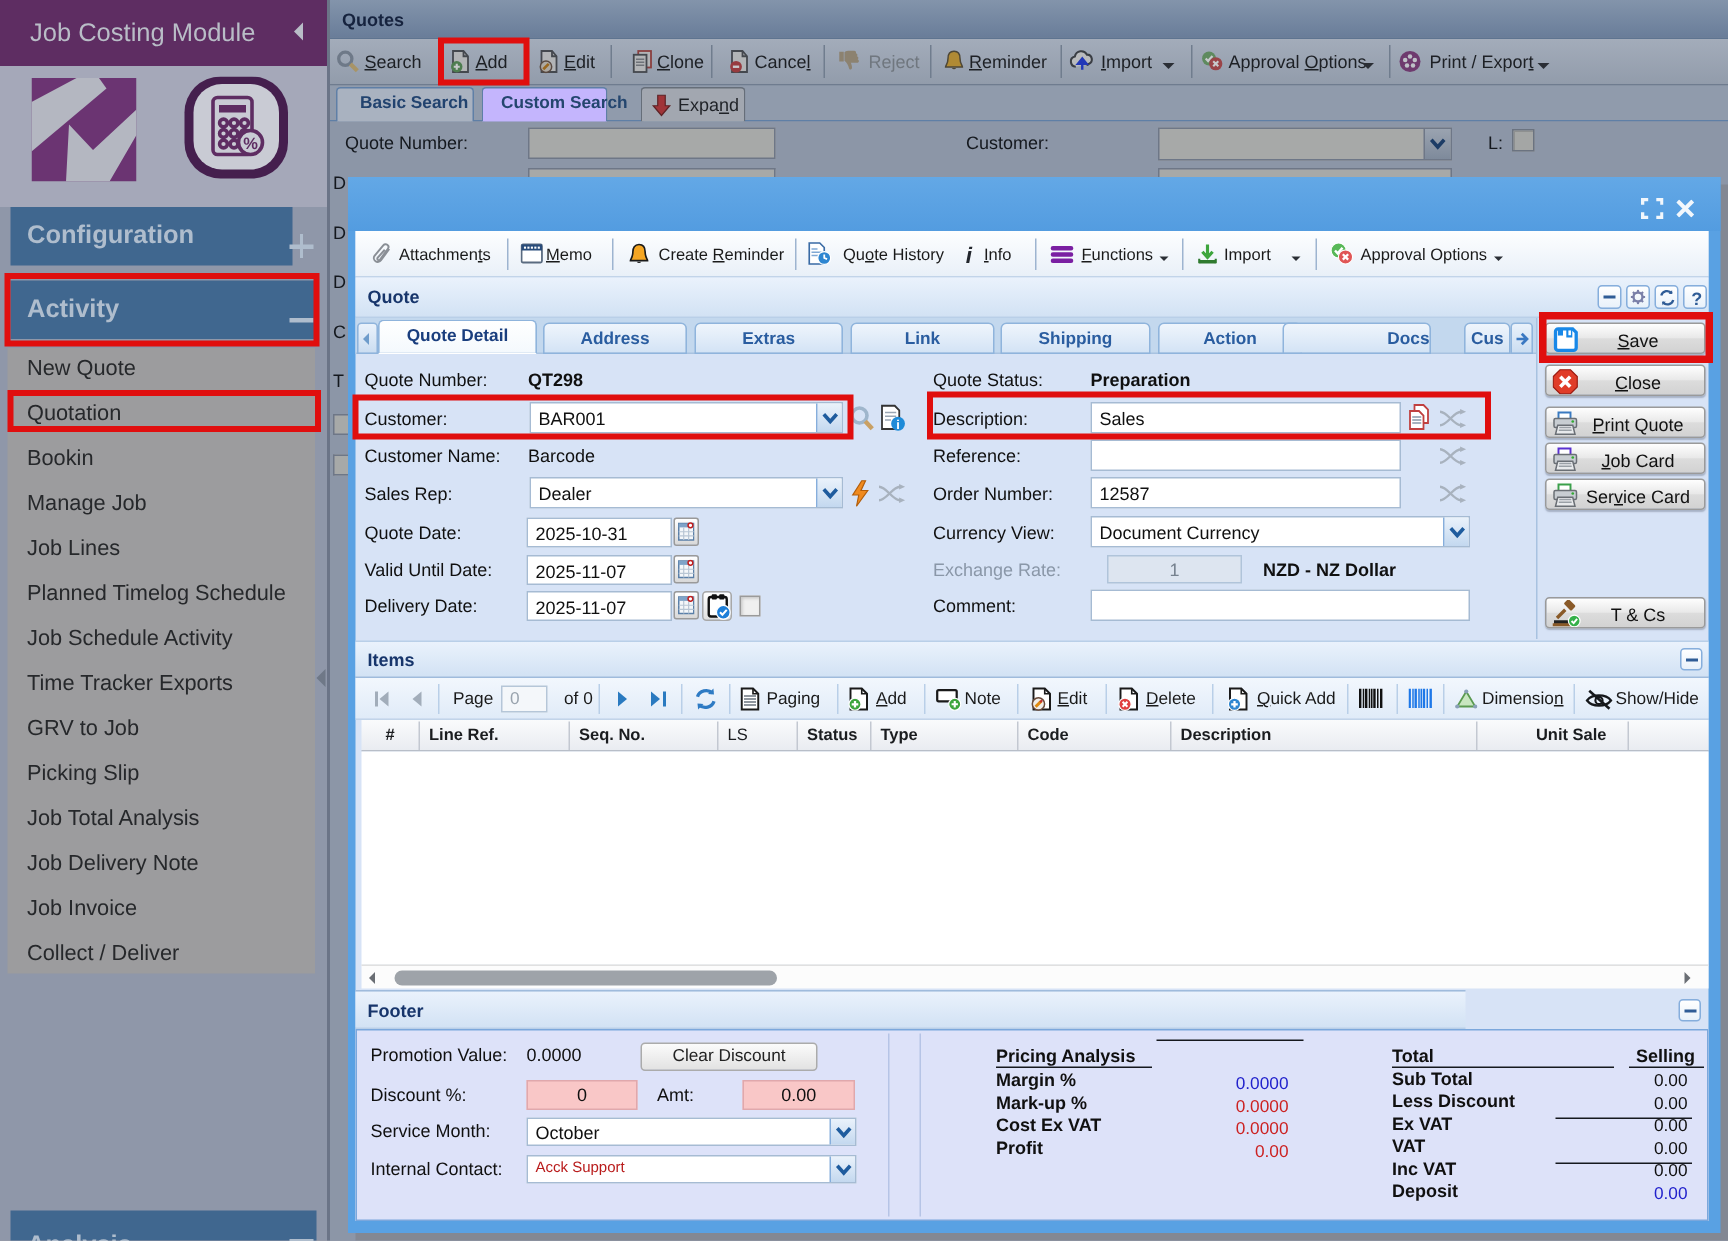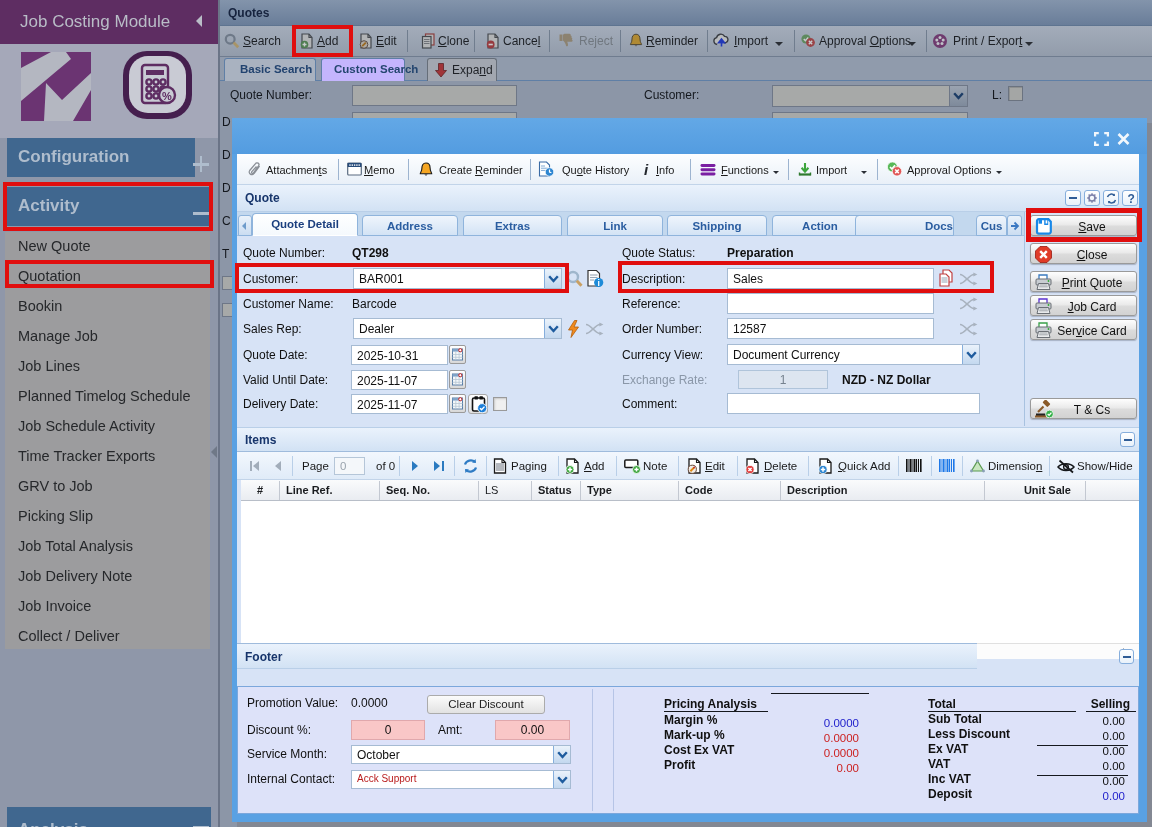--- a/index.html
+++ b/index.html
@@ -828,21 +828,21 @@
   <div class="ab" style="left:550px;top:330px;font-size:11px;font-weight:bold;color:#1A1C1F;white-space:nowrap;">Description</div>
   <div class="ab" style="left:848px;top:327px;width:1px;height:19px;background:#C3C8D1;"></div>
   <div class="ab" style="left:747px;top:330px;width:87px;text-align:right;font-size:11px;font-weight:bold;color:#1A1C1F;">Unit Sale</div>
   <div class="ab" style="left:4px;top:347px;width:898px;height:142px;background:#FFFFFF;"></div>
   <div class="ab" style="left:4px;top:489px;width:898px;height:16px;background:#FCFCFC;border-top:1px solid #E0E0E0;">
     <div class="ab" style="left:5px;top:4px;width:0;height:0;border:4.5px solid transparent;border-right-color:#6A6E74;border-left:none;"></div>
     <div class="ab" style="left:22px;top:3px;width:255px;height:10px;background:#9EA3A9;border-radius:5px;"></div>
     <div class="ab" style="left:882px;top:4px;width:0;height:0;border:4.5px solid transparent;border-left-color:#6A6E74;border-right:none;"></div>
   </div>
 
-  <div class="ab" style="left:0;top:489px;width:740px;height:26px;background:linear-gradient(#EAF2FC,#D2E2F4);border-top:1px solid #9FBBDC;border-bottom:1px solid #B9CFE8;">
+  <div class="ab" style="left:0;top:506px;width:740px;height:26px;background:linear-gradient(#EAF2FC,#D2E2F4);border-top:1px solid #9FBBDC;border-bottom:1px solid #B9CFE8;">
     <div class="ab" style="left:8px;top:6px;font-size:12px;font-weight:bold;color:#17356B;">Footer</div>
     <div class="ab" style="left:882px;top:5px;width:15px;height:15px;background:linear-gradient(#FFFFFF,#E8F1FA);border:1px solid #86AEDC;border-radius:3px;">
           <div class="ab" style="left:3px;top:6px;width:8px;height:2px;background:#2F5C96;"></div>
         </div>
   </div>
   <div class="ab" style="left:0;top:532px;width:902px;height:128px;background:#DDE2F9;border:1px solid #7BA7DC;">
     <div class="ab" style="left:9px;top:9px;font-size:12px;font-weight:normal;color:#101010;white-space:nowrap;">Promotion Value:</div>
     <div class="ab" style="left:113px;top:9px;font-size:12px;font-weight:normal;color:#101010;white-space:nowrap;">0.0000</div>
     <div class="ab" style="left:189px;top:8px;width:118px;height:19px;background:linear-gradient(#FBFBFB,#E2E2E2);border:1px solid #ABABAB;border-radius:3px;text-align:center;">
           <div style="margin-top:2px;font-size:11.5px;color:#222;">Clear Discount</div>

